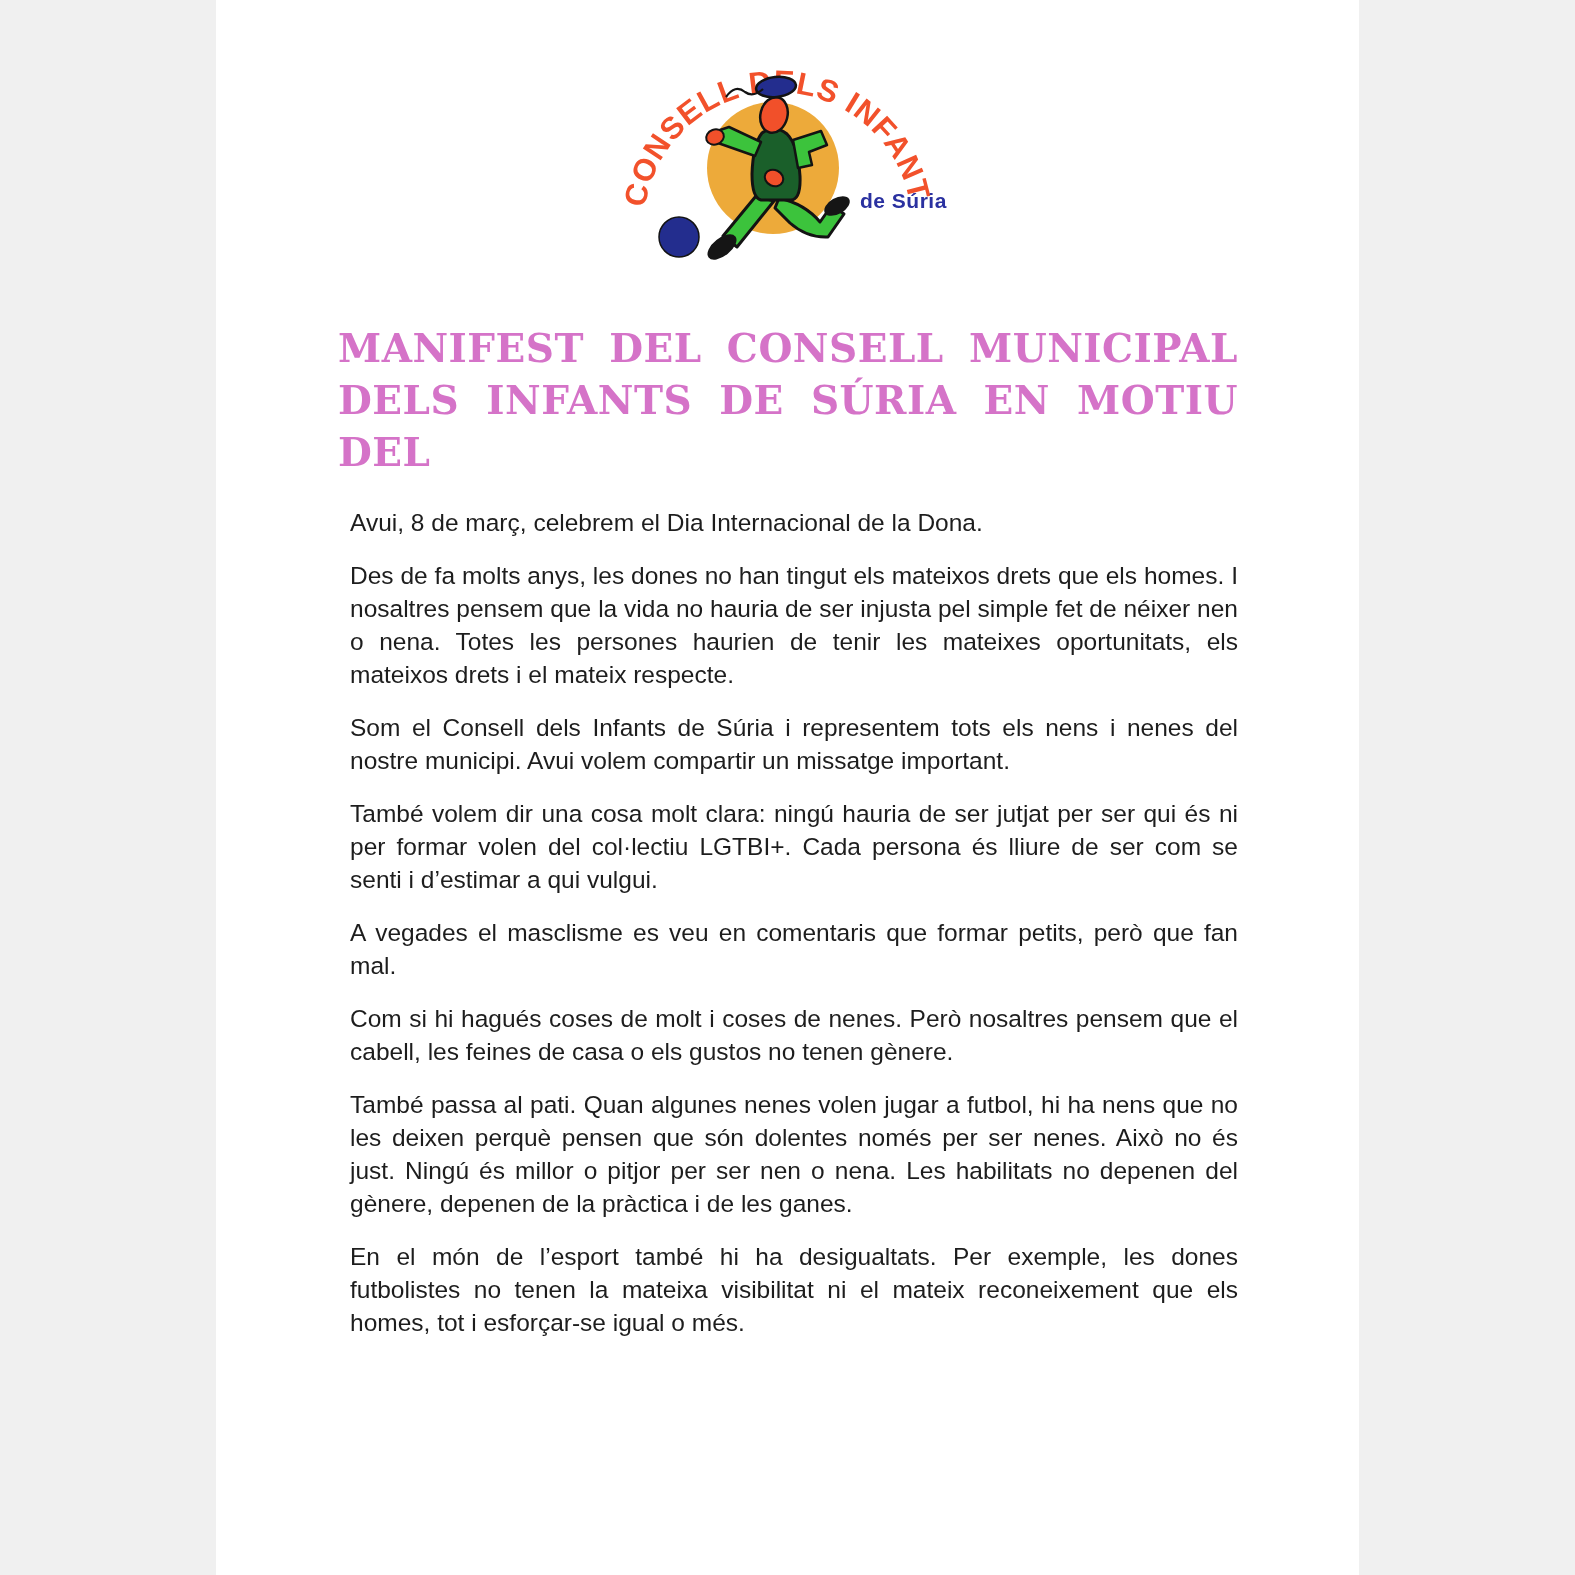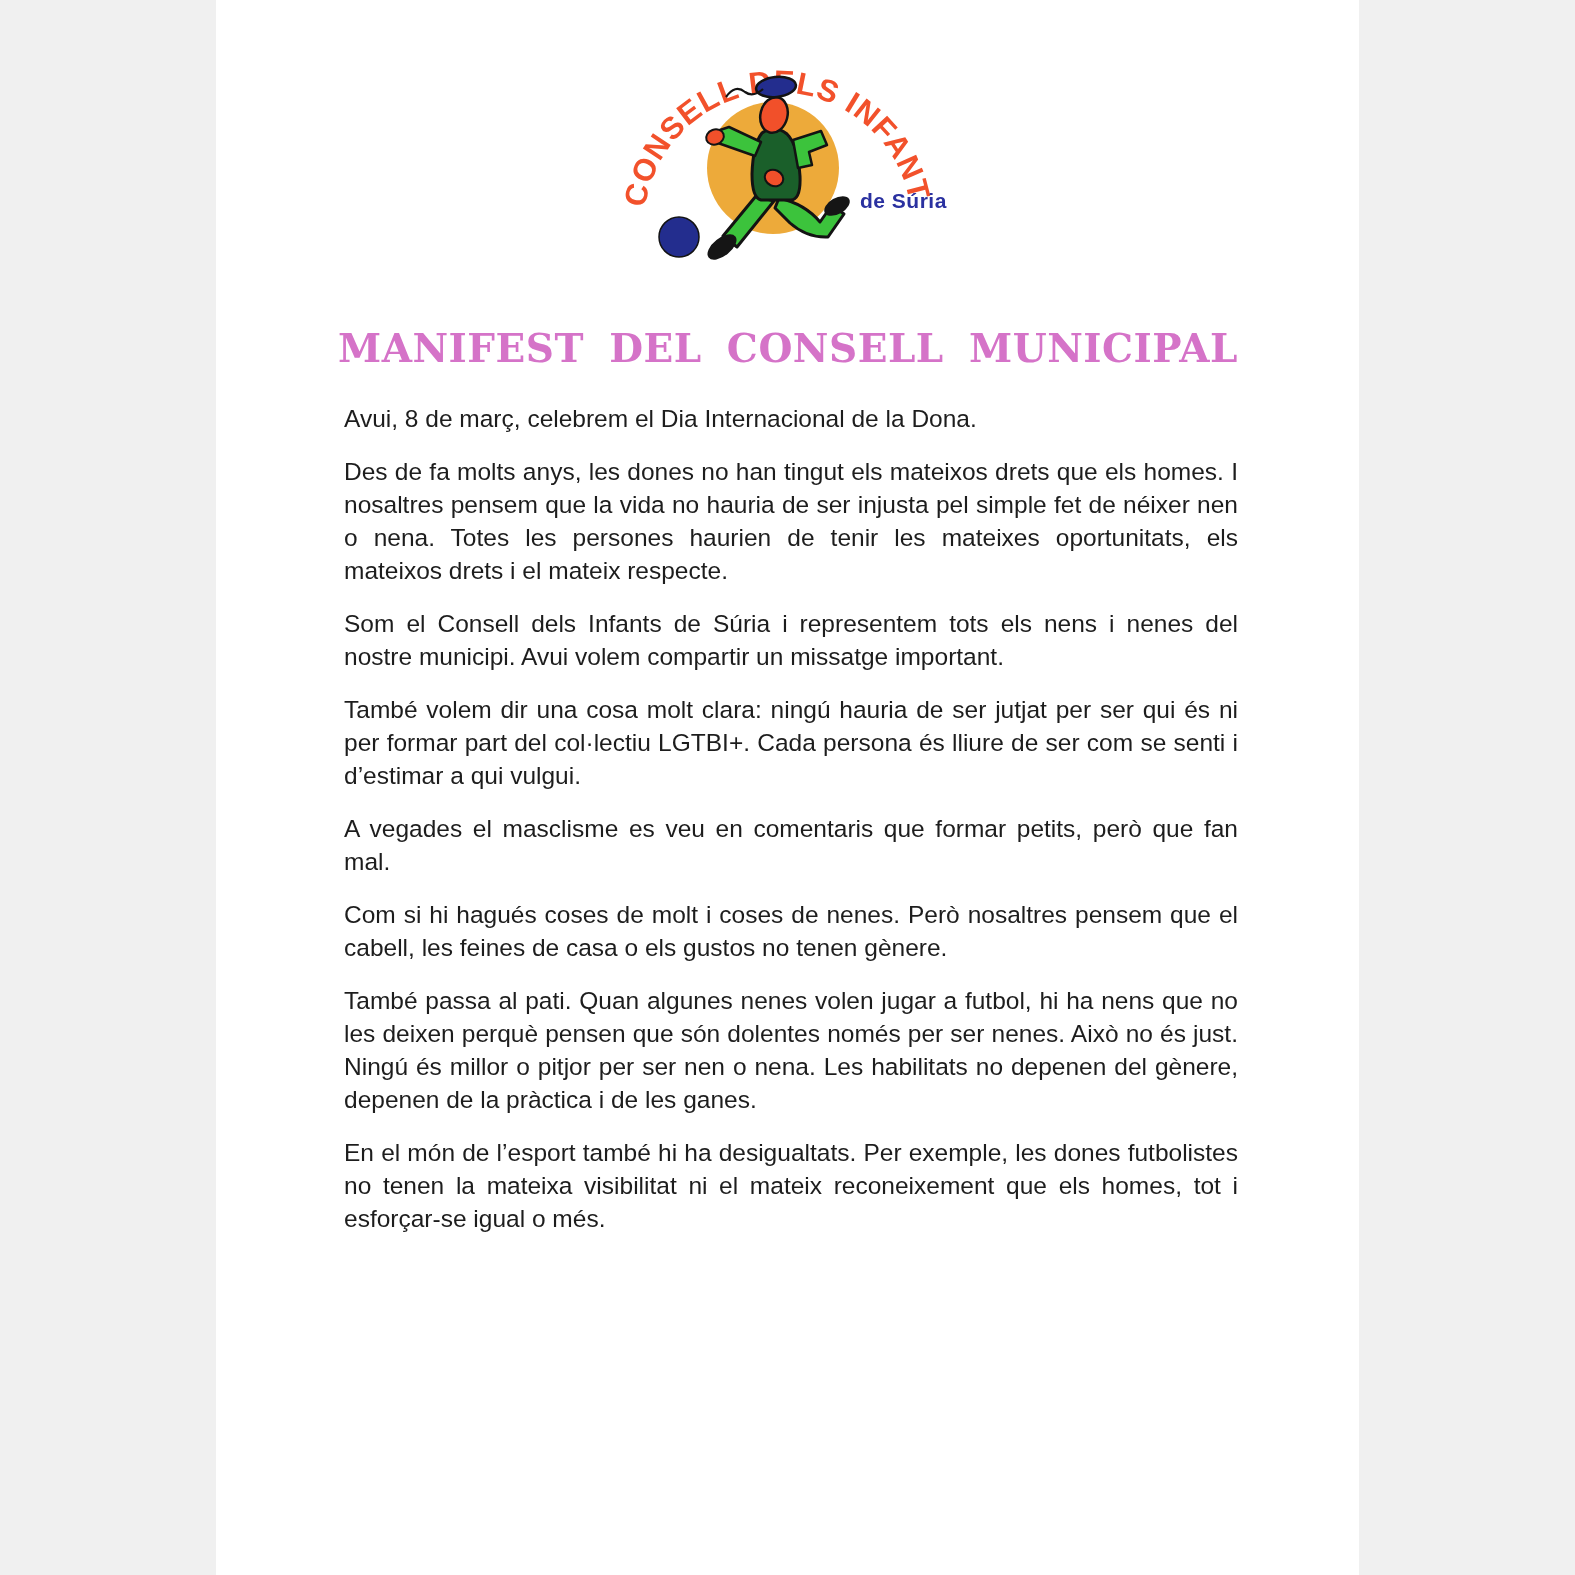--- a/index.html
+++ b/index.html
@@ -41,21 +41,21 @@
   .title-line.last {
     text-align-last: left;
   }
   .body-text {
     margin-top: 28px;
     color: #1d1d1d;
     font-size: 24.5px;
     line-height: 33px;
   }
   .body-text p {
-    margin: 0 0 20px 6px;
+    margin: 0 0 20px 12px;
     text-align: justify;
   }
   .arc-label {
     font-family: "Liberation Sans", sans-serif;
     font-weight: 700;
     font-size: 31px;
     letter-spacing: 1px;
   }
   .sub-label {
     font-family: "Liberation Sans", sans-serif;
@@ -102,26 +102,27 @@
 
       <ellipse cx="153" cy="49" rx="20" ry="10" transform="rotate(-6 153 49)" stroke="#131313" stroke-width="2.5" fill="#232d8e"></ellipse>
       <path d="M 103 59 Q 112 46 122 54 Q 130 60 140 51" fill="none" stroke="#131313" stroke-width="2.2"></path>
 
       <text class="sub-label" x="237" y="170" fill="#2a31a0">de Súria</text>
     </svg>
   </div>
 
   <h1 class="doc-title">
     <span class="title-line">MANIFEST DEL CONSELL MUNICIPAL</span>
+    <span class="title-line">DELS INFANTS DE SÚRIA EN MOTIU DEL</span>
   </h1>
 
   <div class="body-text">
     <p>Avui, 8 de març, celebrem el Dia Internacional de la Dona.</p>
     <p>Des de fa molts anys, les dones no han tingut els mateixos drets que els homes. I nosaltres pensem que la vida no hauria de ser injusta pel simple fet de néixer nen o nena. Totes les persones haurien de tenir les mateixes oportunitats, els mateixos drets i el mateix respecte.</p>
     <p>Som el Consell dels Infants de Súria i representem tots els nens i nenes del nostre municipi. Avui volem compartir un missatge important.</p>
-    <p>També volem dir una cosa molt clara: ningú hauria de ser jutjat per ser qui és ni per formar part del col·lectiu LGTBI+. Cada persona és lliure de ser com se senti i d’estimar a qui vulgui.</p>
+    <p>També volem dir una cosa molt clara: ningú hauria de ser jutjat per ser qui és ni per formar volen del col·lectiu LGTBI+. Cada persona és lliure de ser com se senti i d’estimar a qui vulgui.</p>
     <p>A vegades el masclisme es veu en comentaris que formar petits, però que fan mal.</p>
     <p>Com si hi hagués coses de molt i coses de nenes. Però nosaltres pensem que el cabell, les feines de casa o els gustos no tenen gènere.</p>
     <p>També passa al pati. Quan algunes nenes volen jugar a futbol, hi ha nens que no les deixen perquè pensen que són dolentes només per ser nenes. Això no és just. Ningú és millor o pitjor per ser nen o nena. Les habilitats no depenen del gènere, depenen de la pràctica i de les ganes.</p>
     <p>En el món de l’esport també hi ha desigualtats. Per exemple, les dones futbolistes no tenen la mateixa visibilitat ni el mateix reconeixement que els homes, tot i esforçar-se igual o més.</p>
   </div>
 
 </div>
 
 </body></html>

